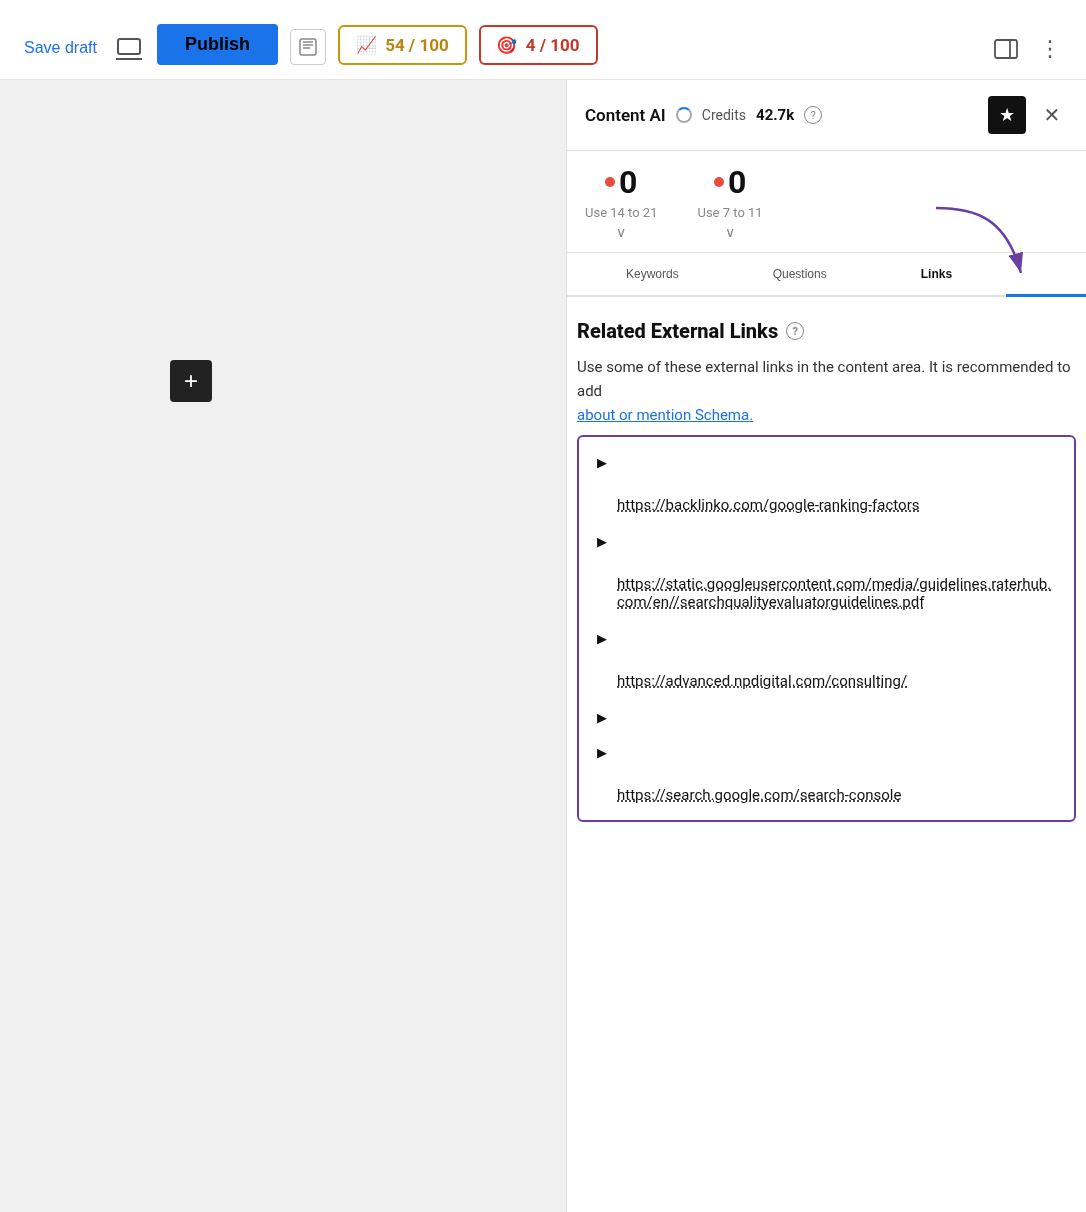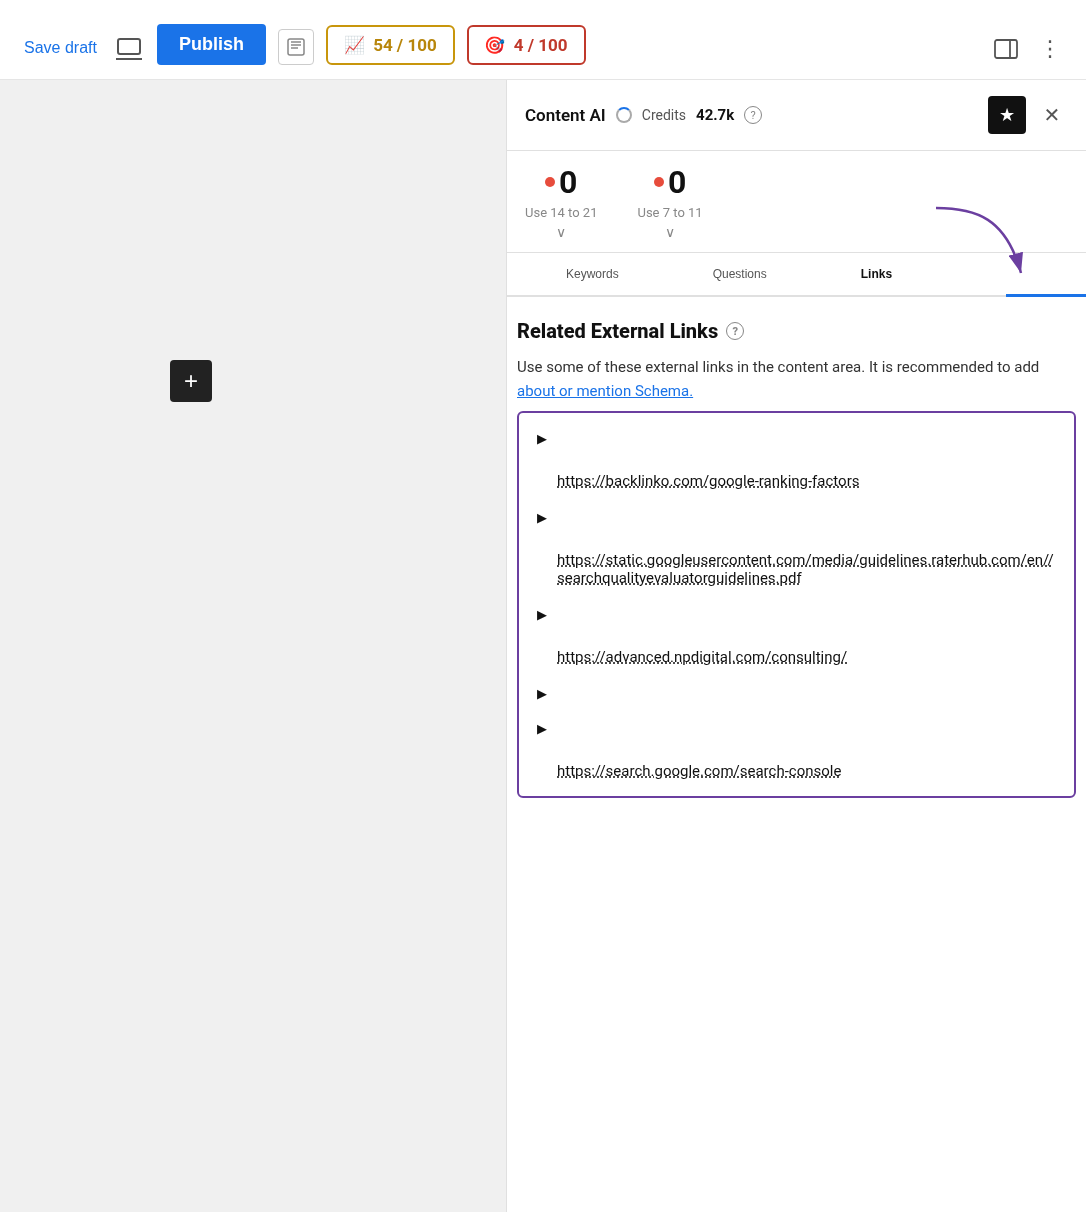--- a/index.html
+++ b/index.html
@@ -25,26 +25,26 @@
       color: #1a73e8;
       background: none;
       border: none;
       font-size: 16px;
       font-weight: 500;
       cursor: pointer;
       padding: 8px 4px;
     }
     .publish-btn {
       background: #1a73e8;
-      color: #ffffff;
+      color: #000000;
       border: none;
       border-radius: 4px;
       font-size: 18px;
       font-weight: 600;
-      padding: 10px 22px;
+      padding: 10px 28px;
       cursor: pointer;
     }
     .edit-icon-btn {
       width: 36px;
       height: 36px;
       border: 1.5px solid #ccc;
       border-radius: 4px;
       background: #fff;
       cursor: pointer;
       display: flex;
@@ -127,21 +127,21 @@
       border-radius: 4px;
       font-size: 24px;
       cursor: pointer;
       display: flex;
       align-items: center;
       justify-content: center;
     }
 
     
     .right-panel {
-      width: 580px;
+      width: 520px;
       background: #fff;
       border-left: 1px solid #e0e0e0;
       display: flex;
       flex-direction: column;
     }
 
     
     .panel-header {
       display: flex;
       align-items: center;

